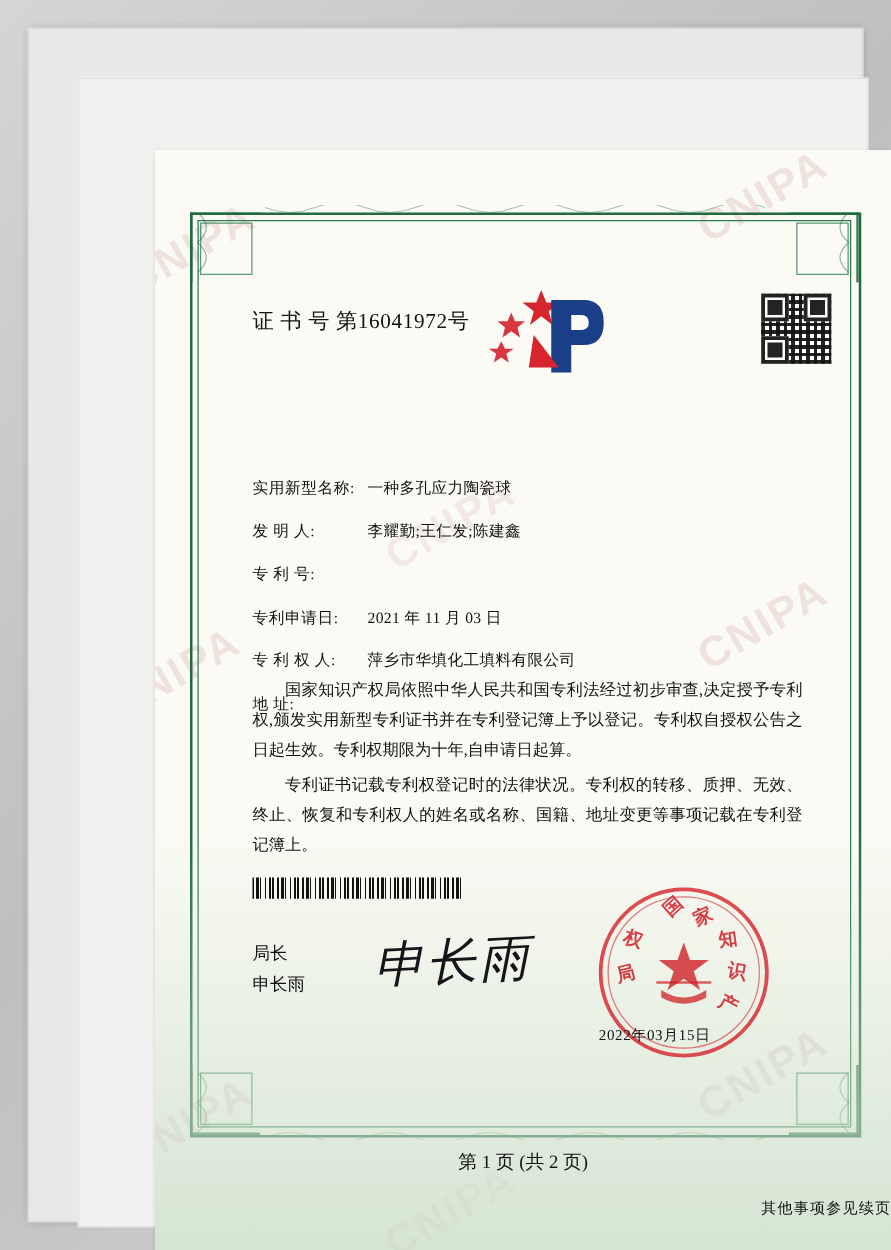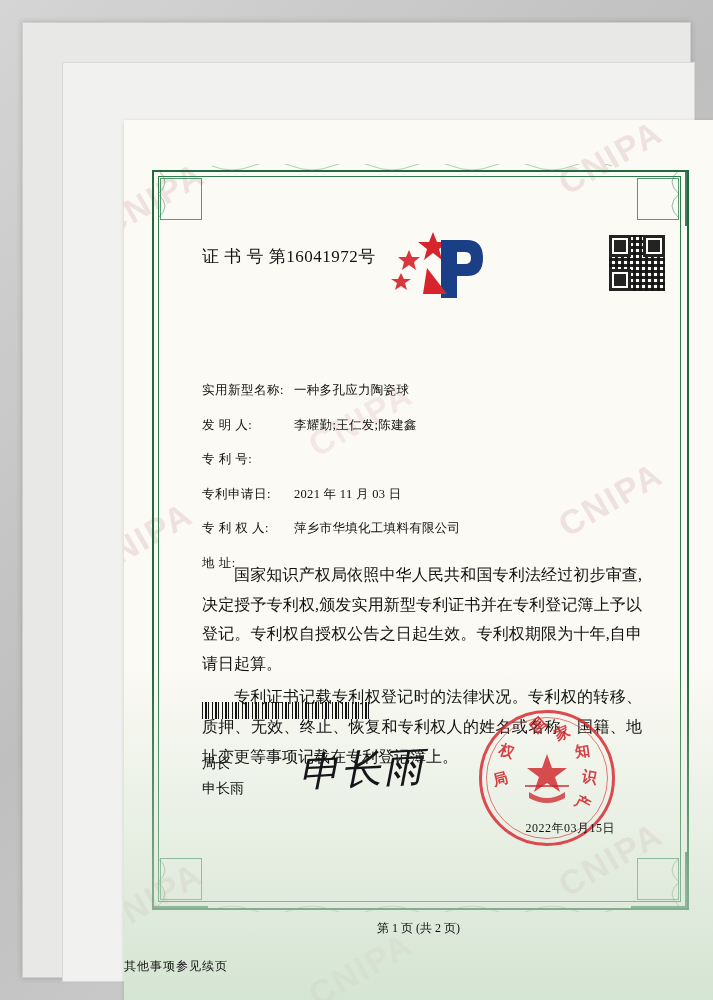--- a/index.html
+++ b/index.html
@@ -177,23 +177,23 @@
   .field-row.dual .field-value { flex: 0 0 195px; }
   .field-label2 {
     flex: 0 0 98px;
     letter-spacing: .5px;
   }
   .field-value2 { flex: 1 1 auto; }
 
   
   #body-text {
     position: absolute;
-    left: 78px; top: 440px;
+    left: 78px; top: 420px;
     width: 440px;
-    font-size: 16px;
+    font-size: 13px;
     line-height: 1.85;
     color: #111;
     text-align: justify;
   }
   #body-text p { margin: 0 0 4px 0; text-indent: 2em; }
 
   
   #barcode {
     position: absolute;
     left: 78px; top: 582px;
@@ -254,38 +254,38 @@
     font-weight: bold;
     color: #cf2026;
     font-family: "DejaVu Serif", serif;
     opacity: .85;
     transform-origin: center;
   }
   #seal-date {
     position: absolute;
     left: 355px; top: 700px;
     width: 136px;
-    text-align: right;
+    text-align: left;
     font-size: 12px;
     color: #111;
     letter-spacing: .5px;
   }
 
   
   #page-footer {
     position: absolute;
     left: 0; right: 0; top: 800px;
     text-align: center;
-    font-size: 12px;
+    font-size: 15px;
     color: #111;
   }
   #note-footer {
     position: absolute;
     left: 0; right: 0; top: 838px;
-    text-align: left;
+    text-align: right;
     font-size: 12px;
     color: #111;
     letter-spacing: 1px;
   }
 </style>
 </head>
 <body>
 
 <div id="frame-outer">
   <div id="frame-mat">

